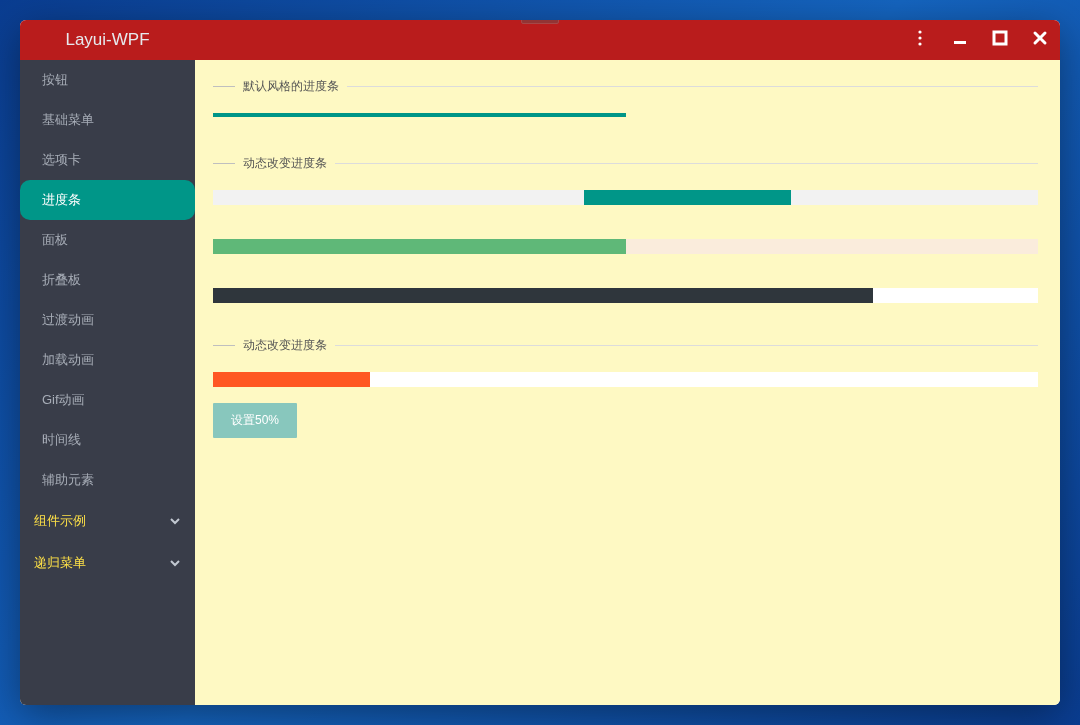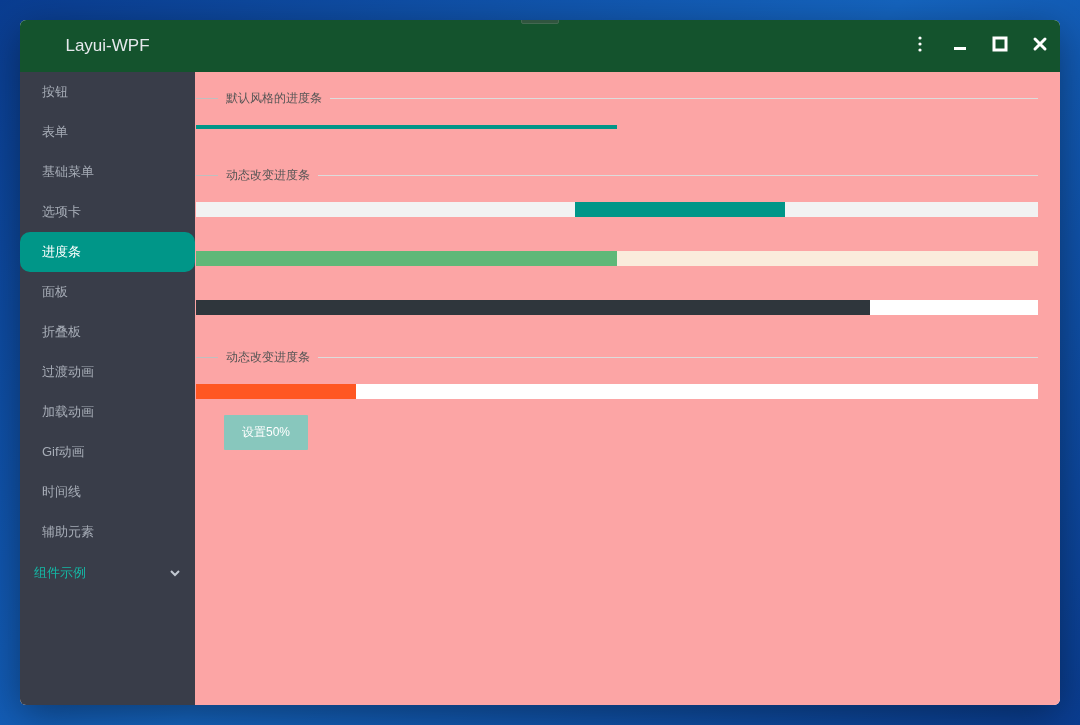--- a/index.html
+++ b/index.html
@@ -29,22 +29,22 @@
     transform: translateX(-50%);
     width: 36px; height: 10px;
     background: #5a5a5a;
     border: 1px solid #888;
     border-radius: 2px;
     opacity: 0.4;
     pointer-events: none;
   }
   
   .titlebar {
-    height: 52px;
-    background: #14532d;
+    height: 40px;
+    background: #b91c1c;
     display: flex;
     align-items: center;
     color: #d9dde2;
   }
   .titlebar .title {
     width: 175px;
     text-align: center;
     font-size: 17px;
     color: #e6e9ed;
   }
@@ -77,40 +77,40 @@
     display: flex;
     align-items: center;
     justify-content: space-between;
     padding: 12px 14px;
     color: #ffffff;
     cursor: pointer;
     background: #2f3340;
   }
   .side-header.sub {
     background: #393d49;
-    color: #14b8a6;
+    color: #fde047;
     gap: 24px;
   }
   .side-item {
     padding: 11px 22px;
     color: #a7adb7;
     cursor: pointer;
   }
   .side-item.active {
     background: #009688;
     color: #ffffff;
     border-radius: 10px;
   }
   .chevron { display:inline-flex; }
 
   
   .content {
     flex: 1;
-    background: #fca5a5;
-    padding: 18px 22px 18px 1px;
+    background: #fef9c3;
+    padding: 18px 22px 18px 18px;
     overflow-y: auto;
     color: #333;
     font-size: 12px;
   }
   .section { margin-bottom: 24px; }
   .section-head {
     display: flex;
     align-items: center;
     margin-bottom: 18px;
   }
@@ -149,21 +149,21 @@
   .bar-large.track-beige { background: #faecdc; }
   .bar-large.track-white { background: #ffffff; }
 
   .dyn-bar {
     height: 15px;
     background: #ffffff;
     margin-bottom: 16px;
   }
   .dyn-bar .fill { height: 100%; }
 
-  .btn-row { display: flex; gap: 6px; margin-left: 28px; }
+  .btn-row { display: flex; gap: 6px; }
   .btn {
     background: #88c7bd;
     color: #ffffff;
     border: none;
     padding: 9px 18px;
     font-size: 12px;
     cursor: pointer;
     border-radius: 1px;
   }
 
@@ -208,40 +208,47 @@
             <path d="M3 3 L13 13 M13 3 L3 13" stroke="#fff" stroke-width="3" stroke-linecap="round"></path>
           </svg>
       </span>
     </div>
   </div>
 
   <div class="body">
 
     <div class="sidebar">
       <div class="side-item"><span>按钮</span></div>
-      <div class="side-item"><span>表单</span></div>
       <div class="side-item"><span>基础菜单</span></div>
       <div class="side-item"><span>选项卡</span></div>
       <div class="side-item active"><span>进度条</span></div>
       <div class="side-item"><span>面板</span></div>
       <div class="side-item"><span>折叠板</span></div>
       <div class="side-item"><span>过渡动画</span></div>
       <div class="side-item"><span>加载动画</span></div>
       <div class="side-item"><span>Gif动画</span></div>
       <div class="side-item"><span>时间线</span></div>
       <div class="side-item"><span>辅助元素</span></div>
 
       <div class="side-header sub">
         <span>组件示例</span>
         <span class="chevron">
           <svg width="12" height="12" viewBox="0 0 12 12">
               <path d="M2 4 L6 8 L10 4" stroke="#c2c8d1" stroke-width="2" fill="none"></path>
             </svg>
         </span>
       </div>
+      <div class="side-header sub">
+        <span>递归菜单</span>
+        <span class="chevron">
+          <svg width="12" height="12" viewBox="0 0 12 12">
+              <path d="M2 4 L6 8 L10 4" stroke="#c2c8d1" stroke-width="2" fill="none"></path>
+            </svg>
+        </span>
+      </div>
     </div>
 
     <div class="content">
 
       <div class="section">
         <div class="section-head">
           <div class="line-before"></div>
           <div class="label">默认风格的进度条</div>
           <div class="line-after"></div>
         </div>

